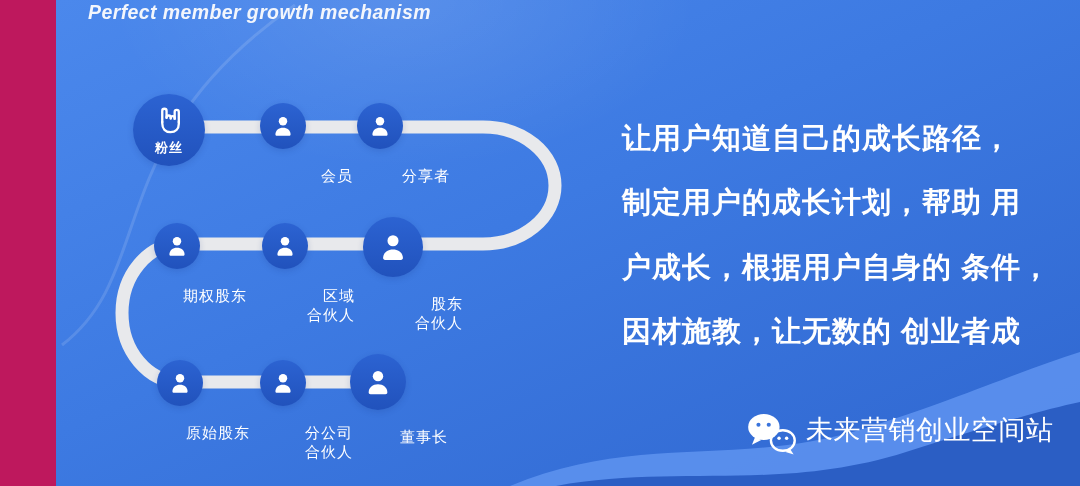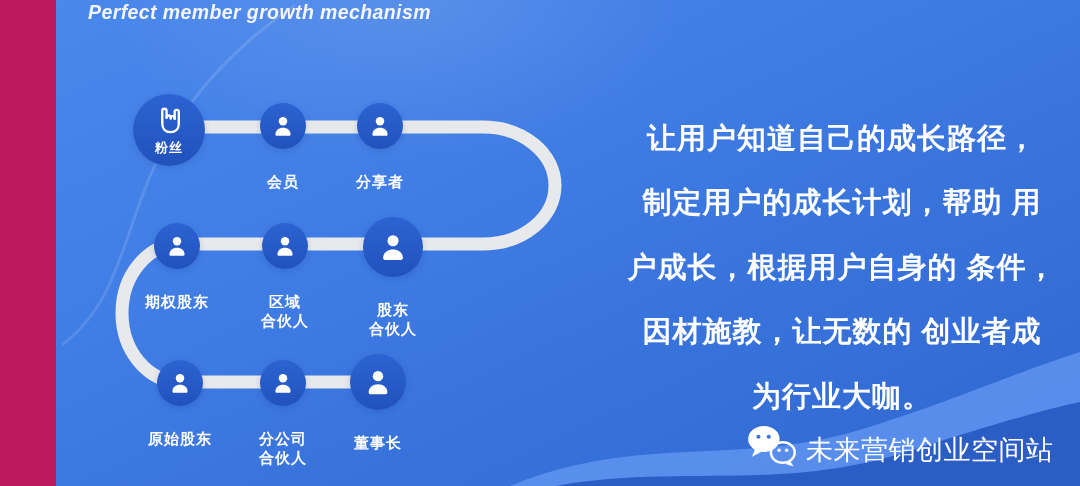--- a/index.html
+++ b/index.html
@@ -21,22 +21,22 @@
   }
   
   .node{
     position:absolute;border-radius:50%;
     background:linear-gradient(180deg,#2c63d2 0%,#2152bc 100%);
     display:flex;align-items:center;justify-content:center;
     box-shadow:0 2px 6px rgba(20,50,130,.18);
   }
   .node svg{display:block;}
   .nlabel{
-    position:absolute;top:100%;margin-top:23px;left:50%;width:140px;margin-left:-70px;
-    text-align:center;color:#ffffff;font-size:15px;font-weight:bold;
+    position:absolute;top:100%;margin-top:17px;left:50%;width:140px;margin-left:-70px;
+    text-align:right;color:#ffffff;font-size:15px;font-weight:normal;
     line-height:19px;white-space:pre-line;letter-spacing:1px;
   }
   .inlabel{
     position:absolute;bottom:9px;left:0;right:0;text-align:center;
     color:#ffffff;font-size:13px;font-weight:bold;letter-spacing:1px;
   }
   #n-fans{left:133px;top:94px;width:72px;height:72px;}
   #n-fans svg{position:absolute;top:9px;left:50%;transform:translateX(-50%);}
   #n-member{left:260px;top:103px;width:46px;height:46px;}
   #n-sharer{left:357px;top:103px;width:46px;height:46px;}
@@ -46,26 +46,25 @@
   #n-regional{left:262px;top:223px;width:46px;height:46px;}
   #n-option{left:154px;top:223px;width:46px;height:46px;}
   #n-original{left:157px;top:360px;width:46px;height:46px;}
   #n-branch{left:260px;top:360px;width:46px;height:46px;}
   #n-chairman{left:350px;top:354px;width:56px;height:56px;}
   
   .paragraph{
     position:absolute;left:622px;top:106px;width:440px;
     color:#ffffff;font-size:29px;font-weight:bold;line-height:64.4px;
     letter-spacing:1px;
-    text-align:center;
   }
   
   .footer{
     position:absolute;left:746px;top:412px;height:56px;
-    display:flex;align-items:flex-end;color:#ffffff;
+    display:flex;align-items:flex-start;color:#ffffff;
   }
   .footer .brand{font-size:27px;font-weight:normal;letter-spacing:.5px;margin-left:8px;}
 </style>
 </head>
 <body>
 
 <div class="page">
   <div class="panel"></div>
 
   <svg class="layer" viewBox="0 0 1080 486">
@@ -161,21 +160,20 @@
       <path d="M5 19.8c0-3.7 3.1-6.1 7-6.1s7 2.4 7 6.1c0 .8-.6 1.3-1.4 1.3H6.4c-.8 0-1.4-.5-1.4-1.3z" fill="#fff"></path>
     </svg>
     <span class="nlabel">董事长</span>
   </div>
 
   <div class="paragraph">
     <div>让用户知道自己的成长路径，</div>
     <div>制定用户的成长计划，帮助 用</div>
     <div>户成长，根据用户自身的 条件，</div>
     <div>因材施教，让无数的 创业者成</div>
-    <div>为行业大咖。</div>
   </div>
 
   <div class="footer">
     <svg width="52" height="44" viewBox="0 0 48 40">
       <ellipse cx="16.5" cy="13.5" rx="14.5" ry="12" fill="#ffffff"></ellipse>
       <path d="M8.5 22.5 L5.5 30 L14 25.5 Z" fill="#ffffff"></path>
       <circle cx="11.5" cy="11.5" r="1.9" fill="#3a74dc"></circle>
       <circle cx="21" cy="11.5" r="1.9" fill="#3a74dc"></circle>
       <ellipse cx="34" cy="26" rx="11" ry="9.5" fill="none" stroke="#ffffff" stroke-width="2.2"></ellipse>
       <path d="M40.5 33.5 L44 39 L36.5 36.5 Z" fill="#ffffff"></path>

